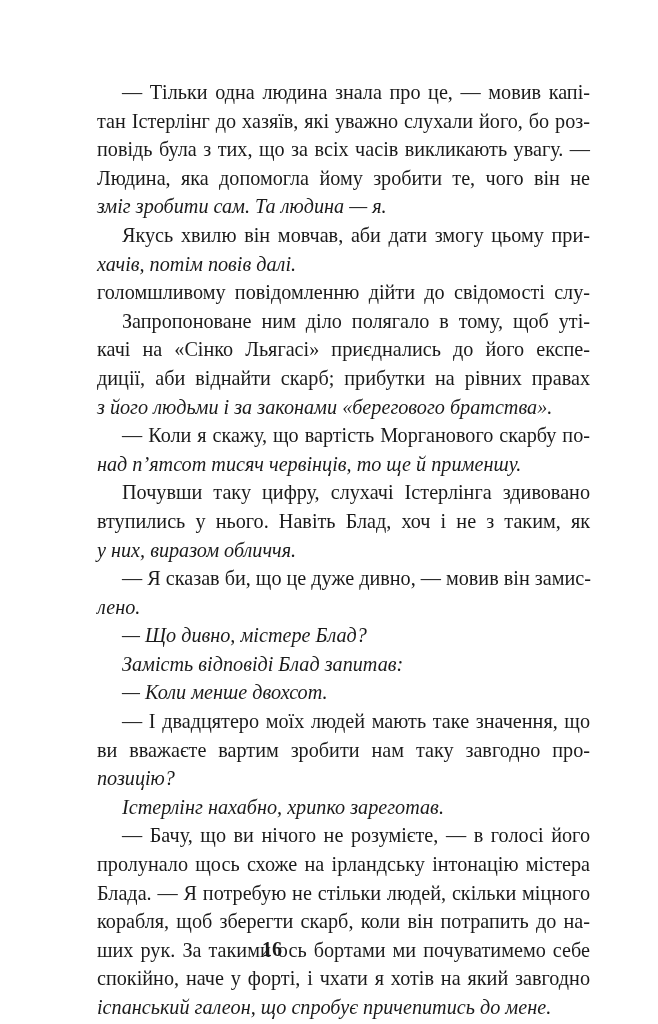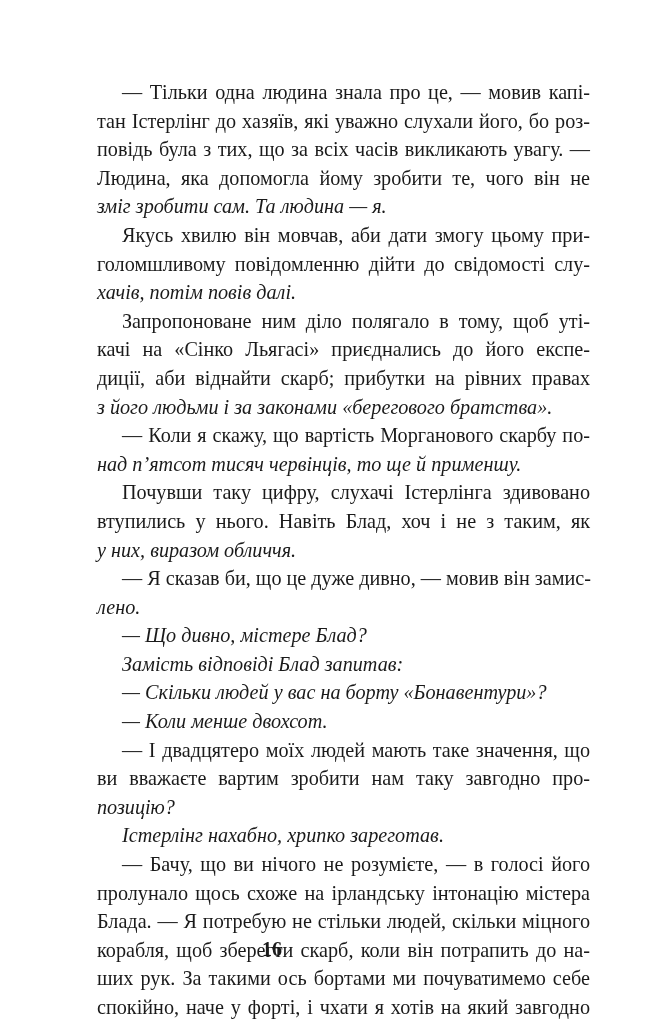--- a/index.html
+++ b/index.html
@@ -24,36 +24,35 @@
 </head>
 <body>
 
 <div class="page-text" id="page-text">
     <div class="line indent">— Тільки одна людина знала про це, — мовив капі-</div>
     <div class="line">тан Істерлінг до хазяїв, які уважно слухали його, бо роз-</div>
     <div class="line">повідь була з тих, що за всіх часів викликають увагу. —</div>
     <div class="line">Людина, яка допомогла йому зробити те, чого він не</div>
     <div class="line last">зміг зробити сам. Та людина — я.</div>
     <div class="line indent">Якусь хвилю він мовчав, аби дати змогу цьому при-</div>
+    <div class="line last">хачів, потім повів далі.</div>
     <div class="line">голомшливому повідомленню дійти до свідомості слу-</div>
-    <div class="line last">хачів, потім повів далі.</div>
     <div class="line indent">Запропоноване ним діло полягало в тому, щоб уті-</div>
     <div class="line">качі на «Сінко Льягасі» приєднались до його експе-</div>
     <div class="line">диції, аби віднайти скарб; прибутки на рівних правах</div>
     <div class="line last">з його людьми і за законами «берегового братства».</div>
     <div class="line indent">— Коли я скажу, що вартість Морганового скарбу по-</div>
     <div class="line last">над п’ятсот тисяч червінців, то ще й применшу.</div>
     <div class="line indent">Почувши таку цифру, слухачі Істерлінга здивовано</div>
     <div class="line">втупились у нього. Навіть Блад, хоч і не з таким, як</div>
     <div class="line last">у них, виразом обличчя.</div>
     <div class="line indent">— Я сказав би, що це дуже дивно, — мовив він замис-</div>
     <div class="line last">лено.</div>
     <div class="line indent last">— Що дивно, містере Блад?</div>
     <div class="line indent last">Замість відповіді Блад запитав:</div>
-    <div class="line indent last">— Скільки людей у вас на борту «Бонавентури»?</div>
     <div class="line indent last">— Коли менше двохсот.</div>
     <div class="line indent">— І двадцятеро моїх людей мають таке значення, що</div>
     <div class="line">ви вважаєте вартим зробити нам таку завгодно про-</div>
     <div class="line last">позицію?</div>
     <div class="line indent last">Істерлінг нахабно, хрипко зареготав.</div>
     <div class="line indent">— Бачу, що ви нічого не розумієте, — в голосі його</div>
     <div class="line">пролунало щось схоже на ірландську інтонацію містера</div>
     <div class="line">Блада. — Я потребую не стільки людей, скільки міцного</div>
     <div class="line">корабля, щоб зберегти скарб, коли він потрапить до на-</div>
     <div class="line">ших рук. За такими ось бортами ми почуватимемо себе</div>

